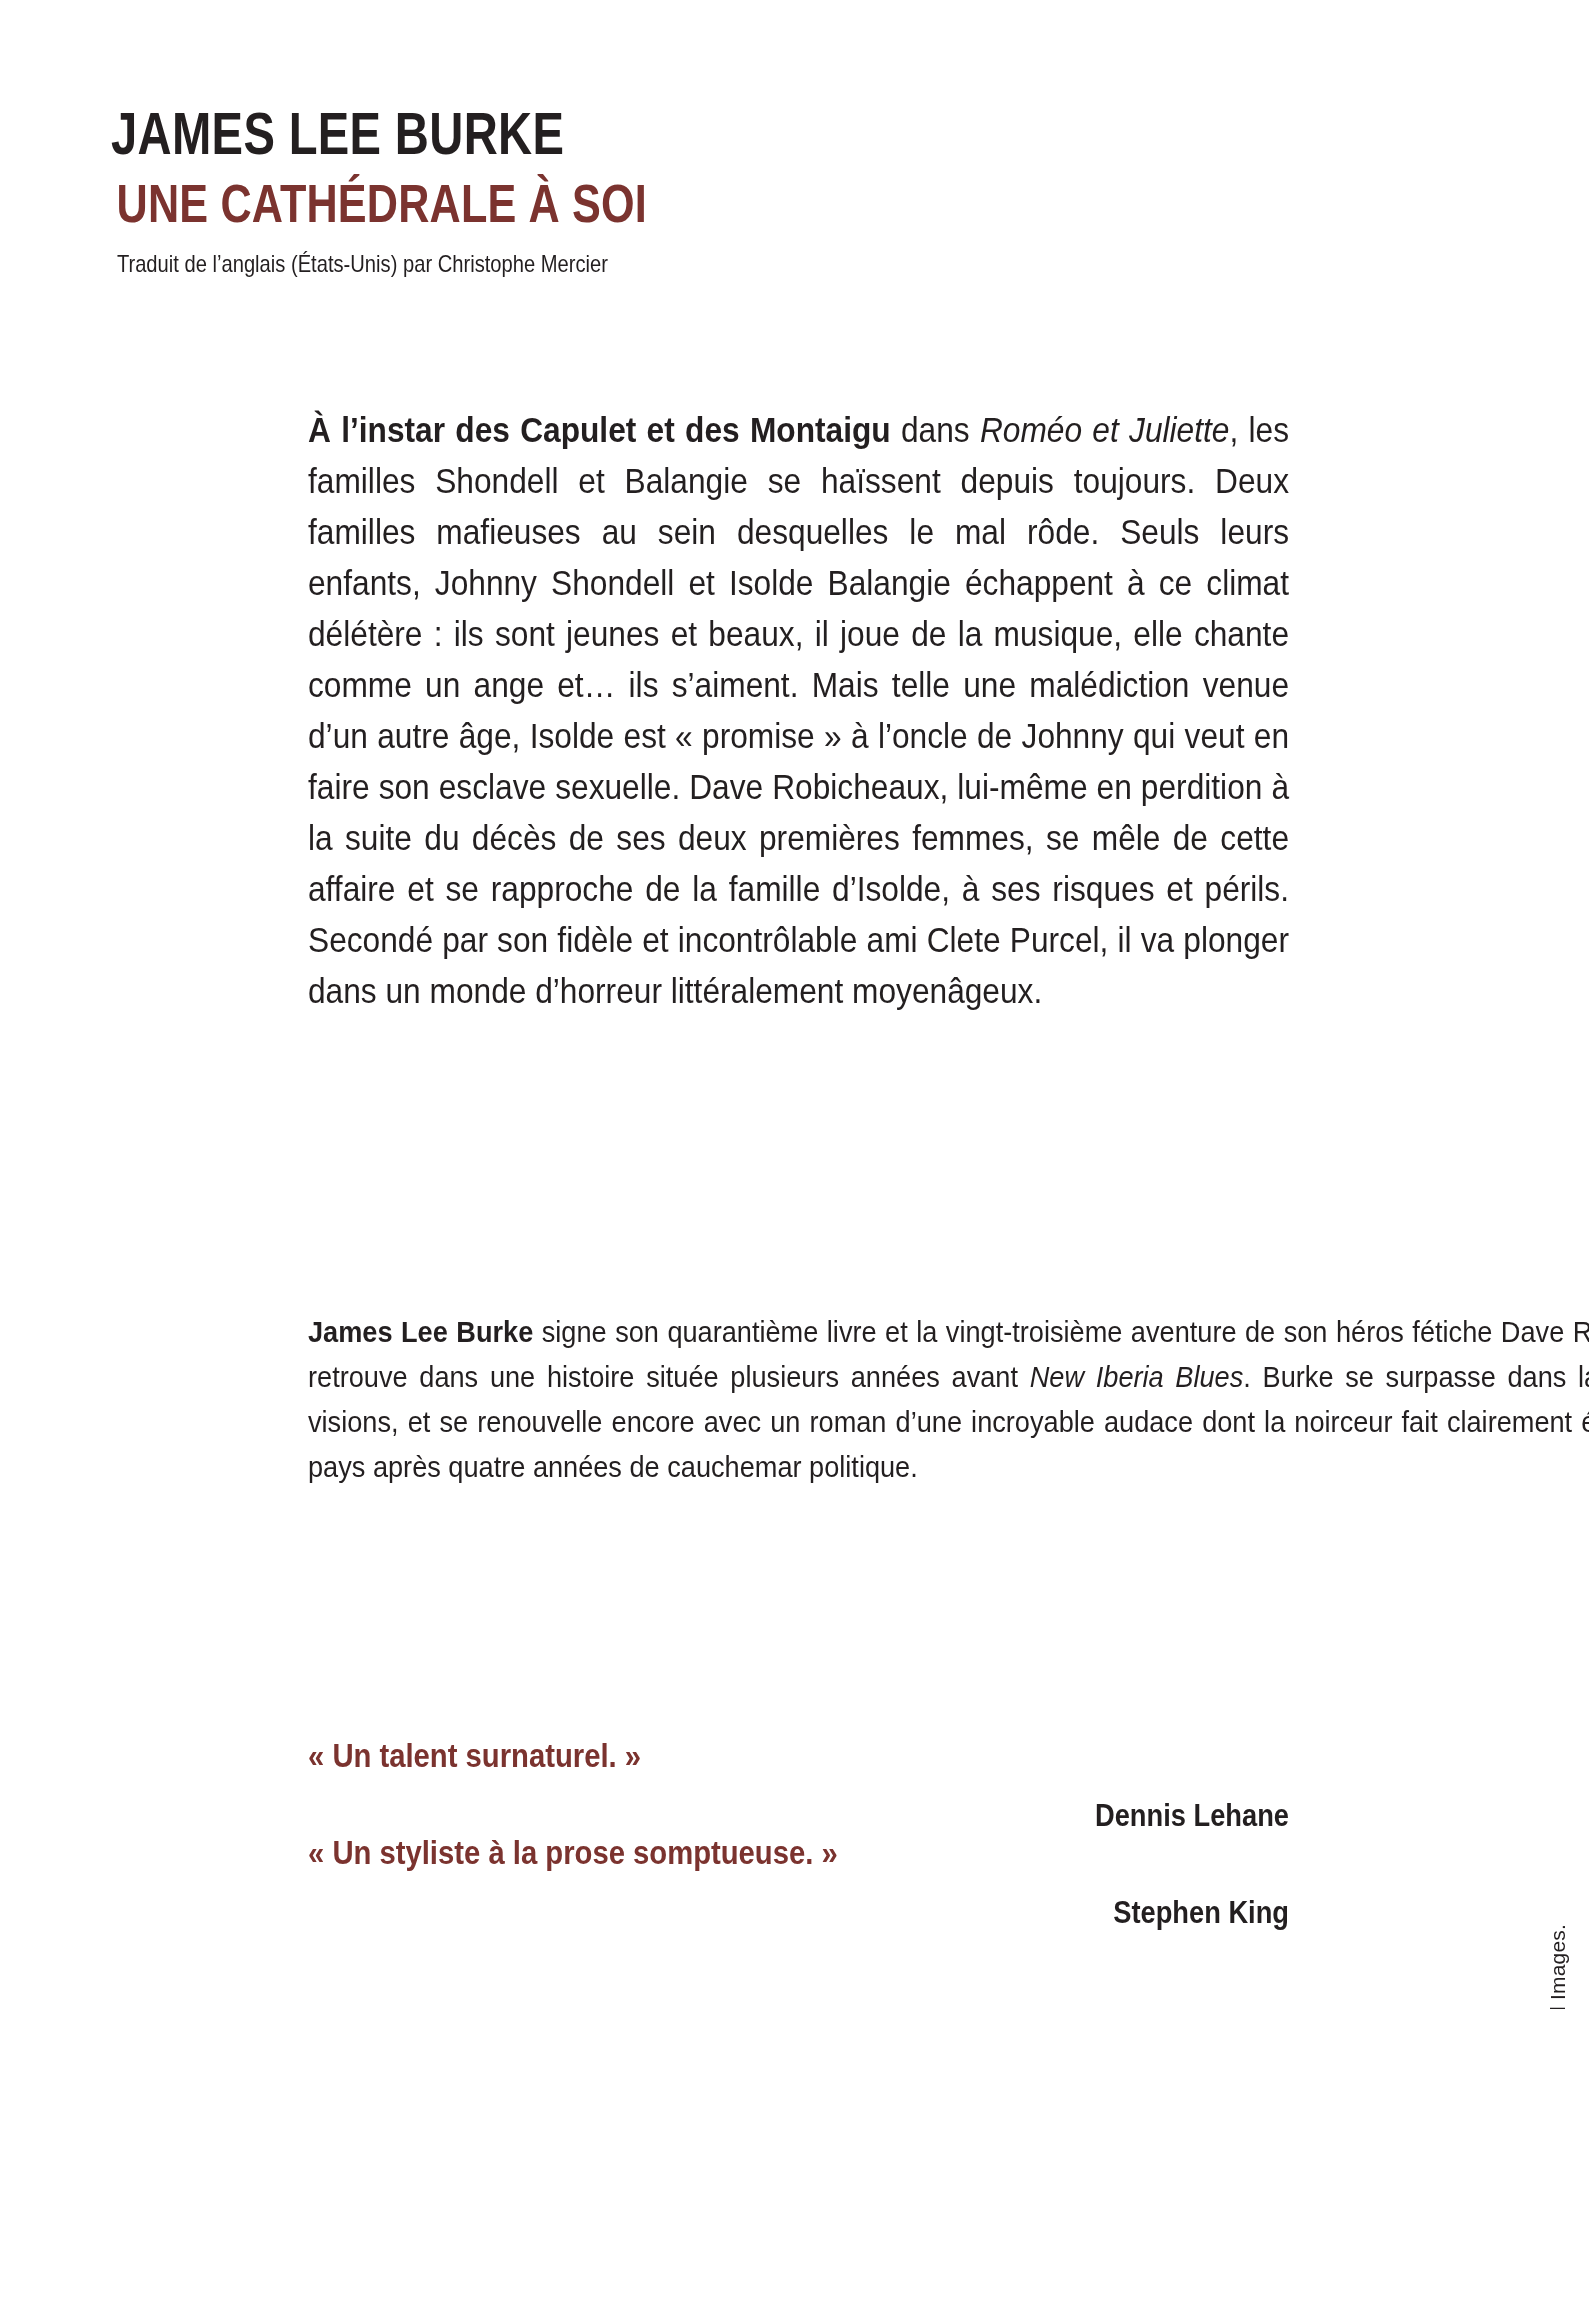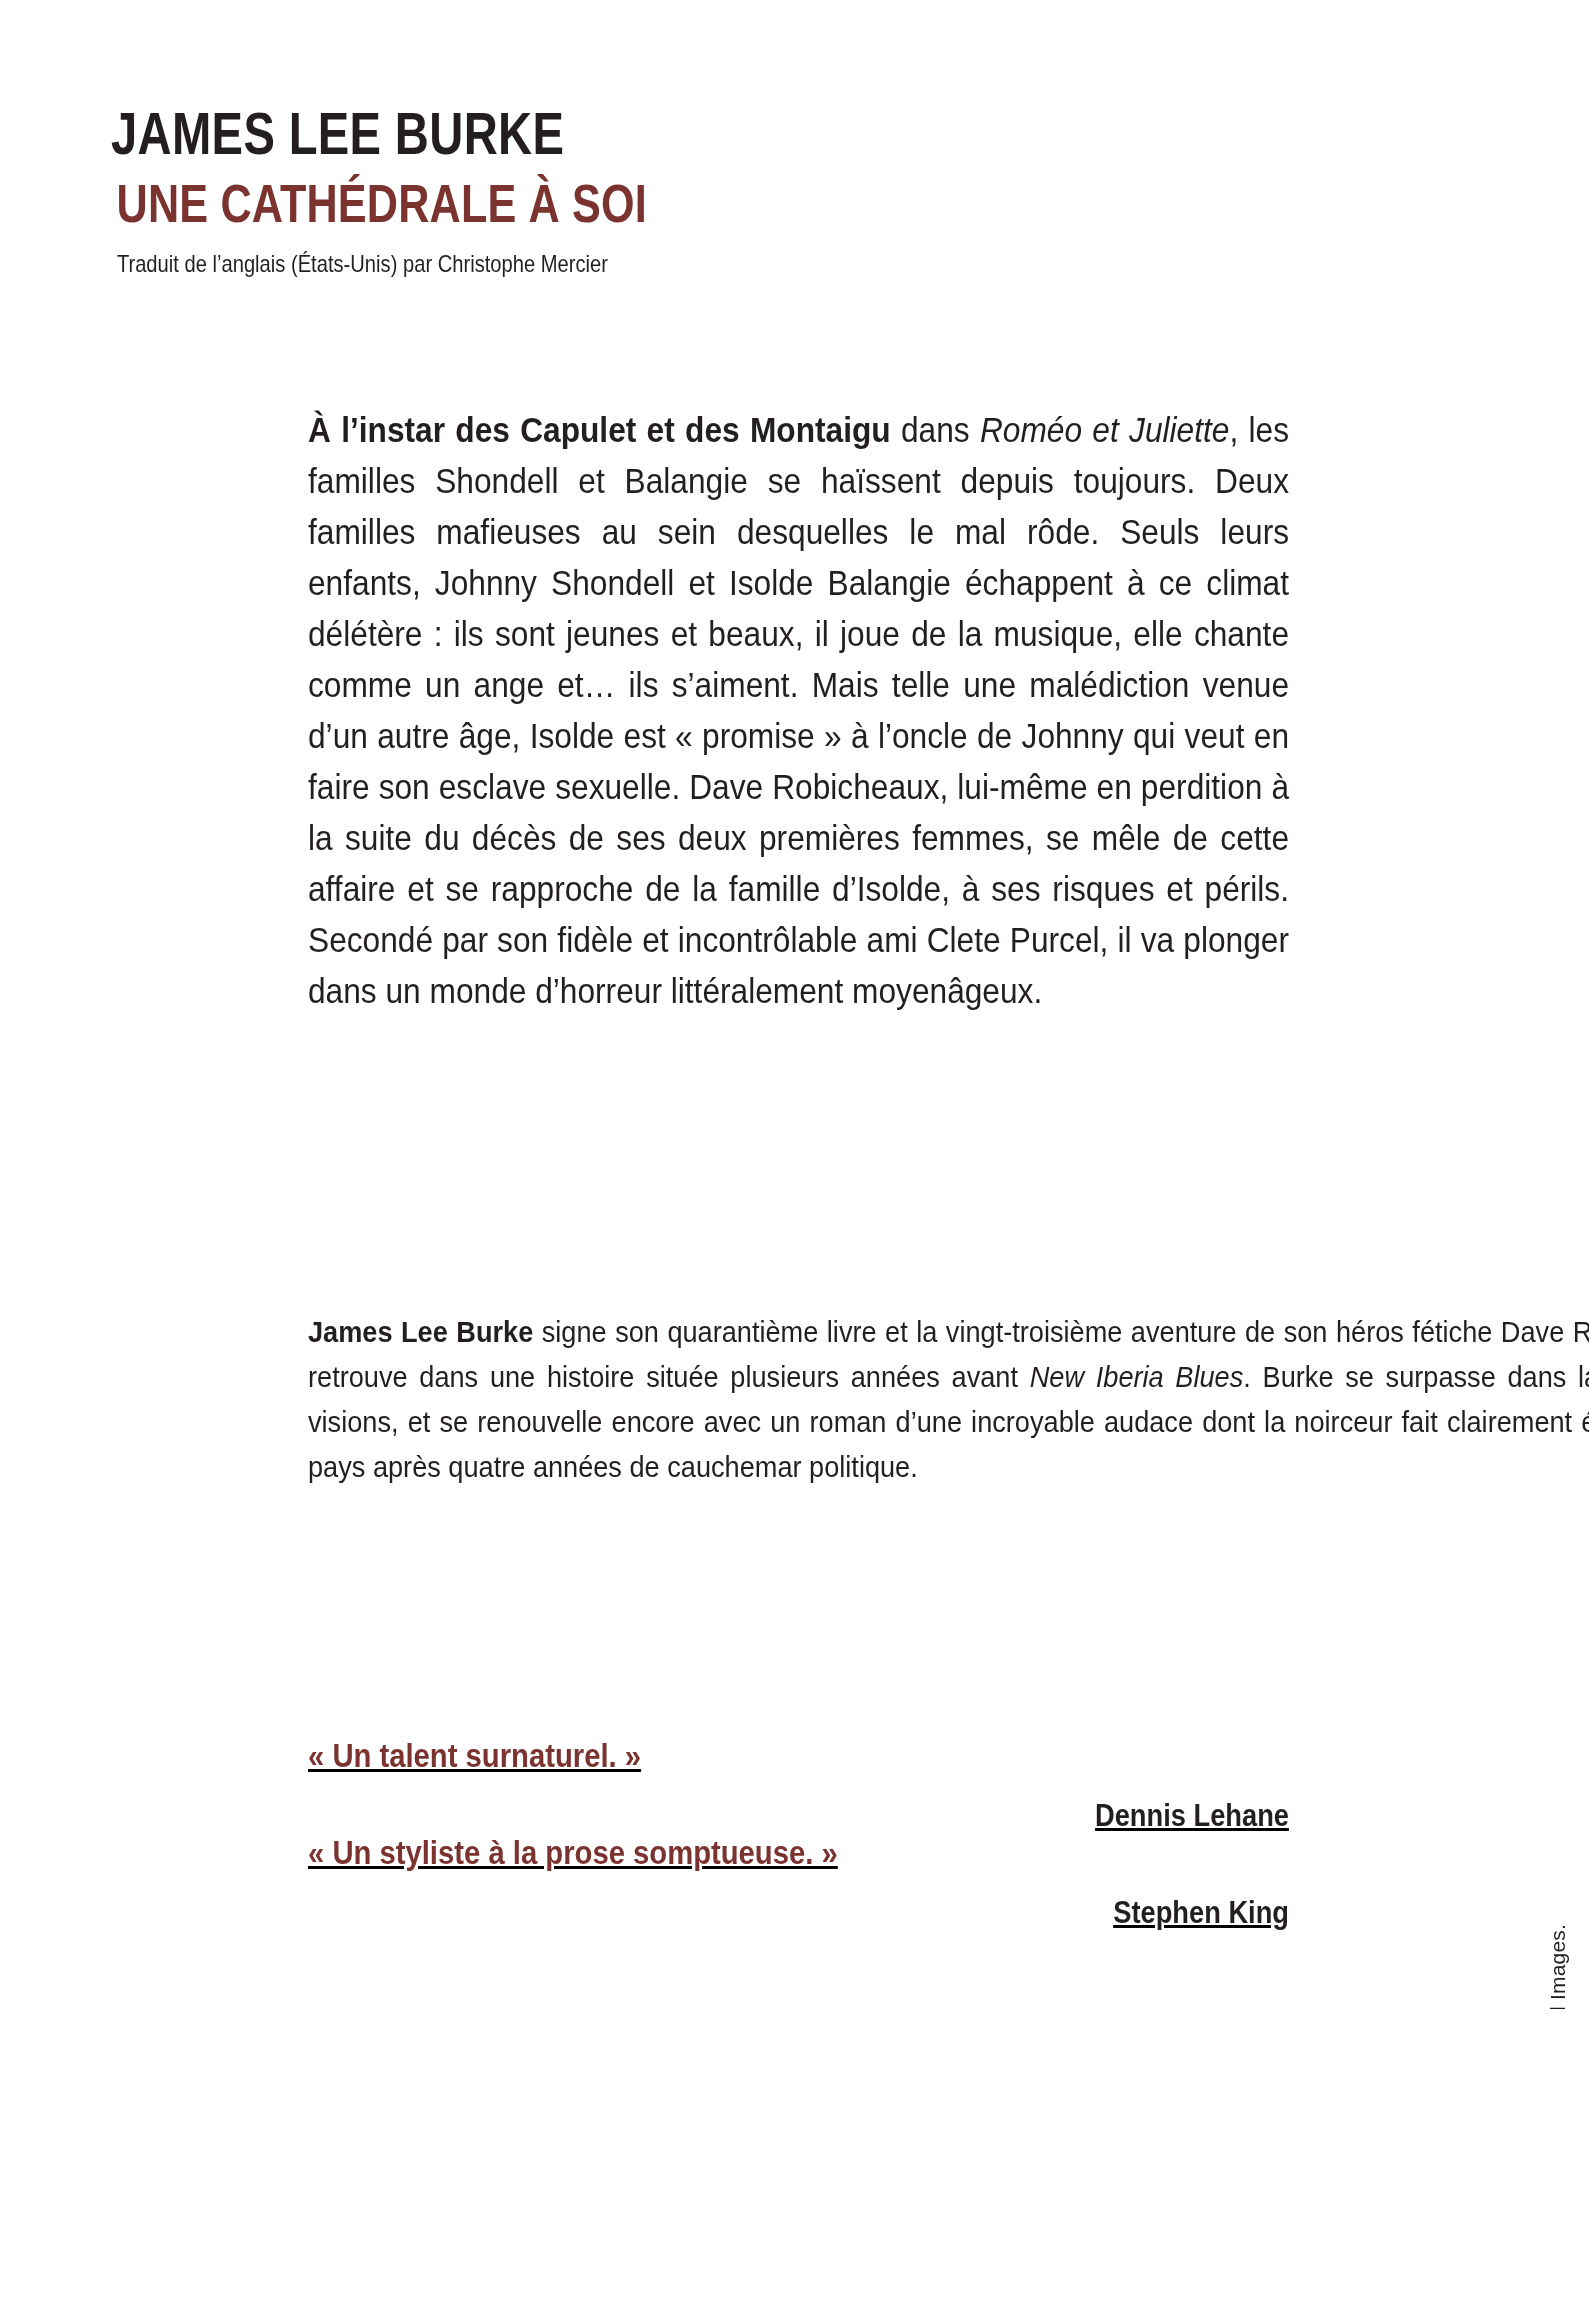--- a/index.html
+++ b/index.html
@@ -108,21 +108,20 @@
   }
   .bio b { font-weight: 700; }
   .bio i { font-style: italic; }
 
   
   .quotes {
     position: absolute;
     left: 308px;
     top: 1736px;
     width: 981px;
-    text-decoration: underline;
   }
   .quote-line {
     font-family: "Liberation Sans Narrow", "Liberation Sans", sans-serif;
     font-weight: 700;
     font-size: 34px;
     line-height: 1.15;
     color: #7b332f;
     transform: scaleX(0.86);
     transform-origin: left center;
     white-space: nowrap;

